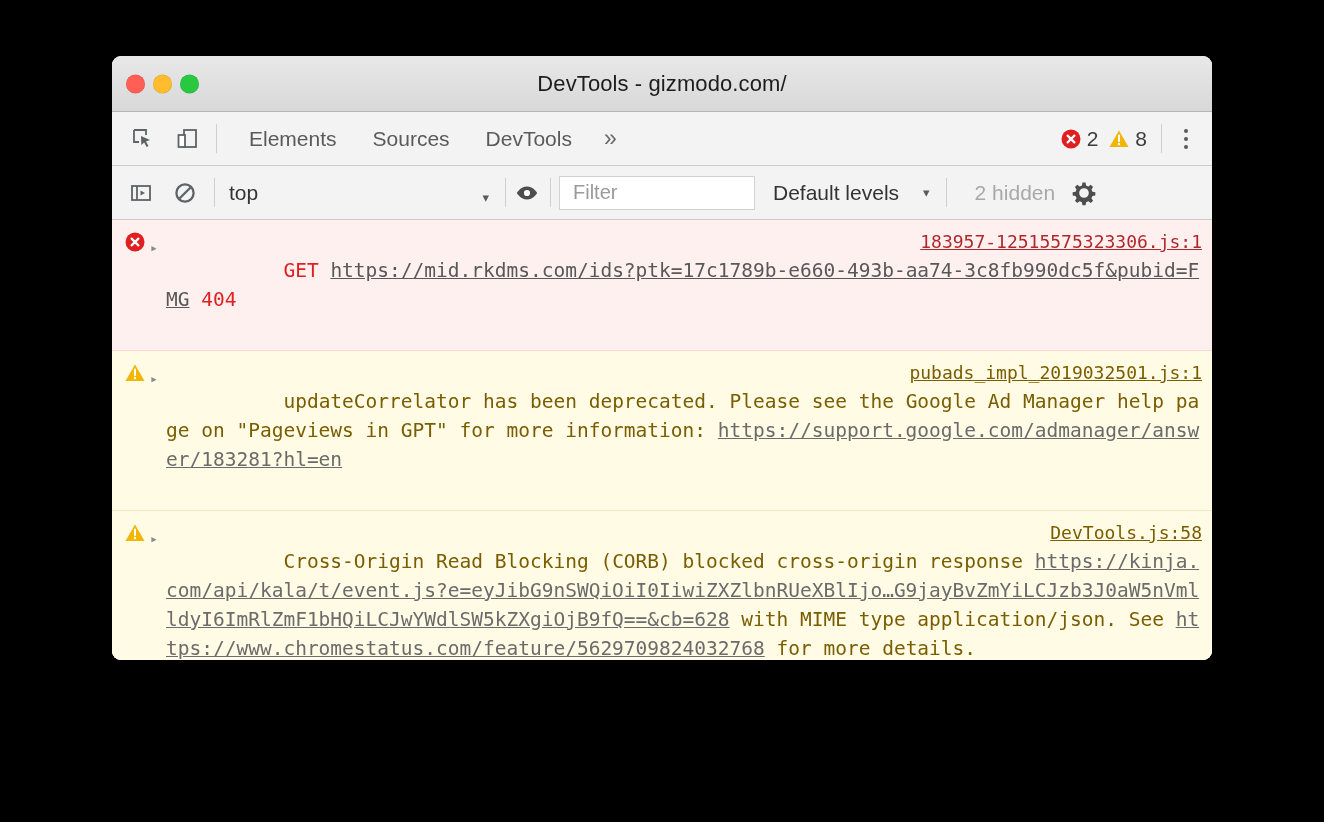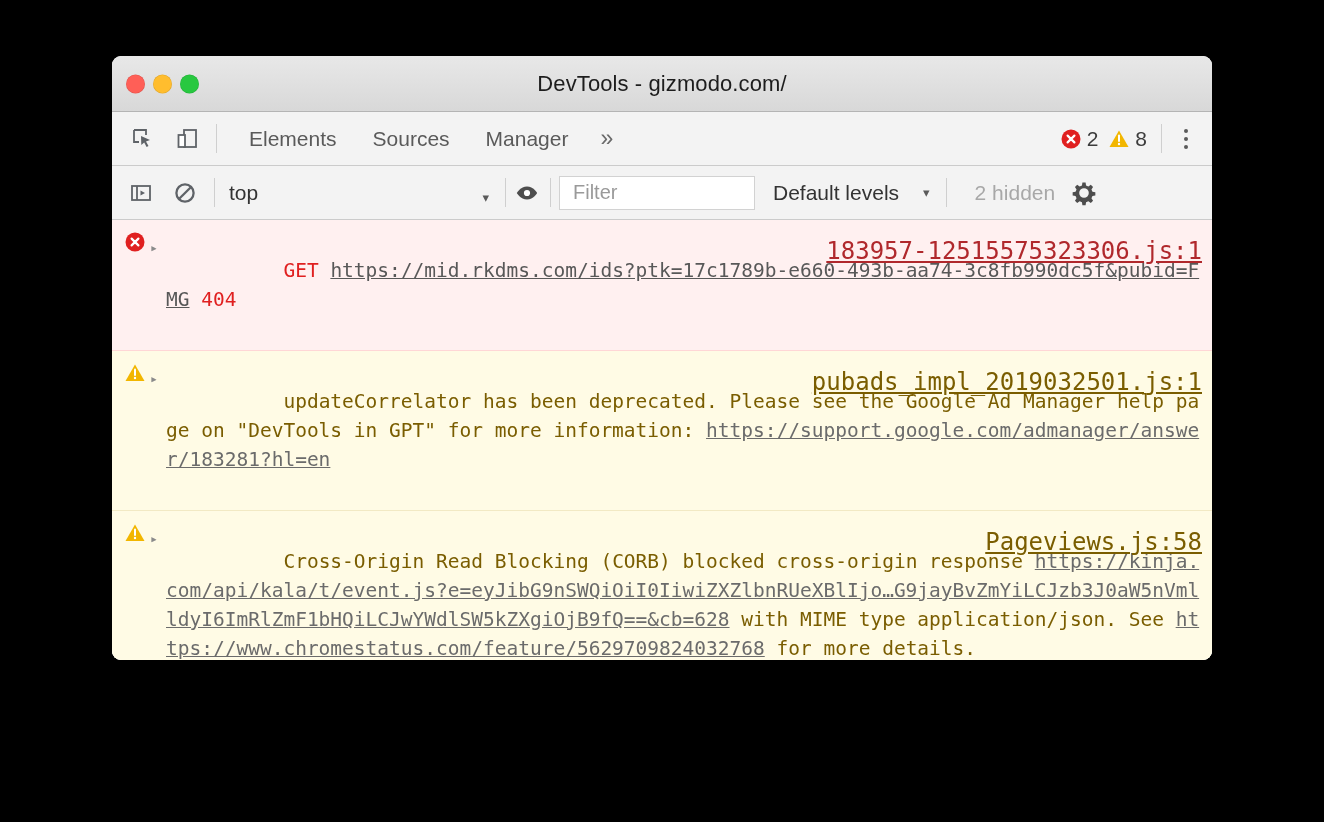--- a/index.html
+++ b/index.html
@@ -238,24 +238,23 @@
     word-break: break-all;
   }
   .msg.error .msg-body { color: #d93025; }
   .msg.warning .msg-body { color: #7a5d00; }
 
   .src-link {
     position: absolute;
     top: 0;
     right: 0;
     font-family: "DejaVu Sans Mono", monospace;
-    font-size: 24px;
+    font-size: 18px;
     text-decoration: underline;
     white-space: nowrap;
-    margin-top: 10px;
   }
   .msg.error .src-link { color: #b0282c; }
   .msg.warning .src-link { color: #7a5d00; }
 
   .m-line { white-space: pre-wrap; }
   .m-first { padding-right: 300px; }
   .lnk {
     text-decoration: underline;
   }
   .msg.error .lnk { color: #585858; }
@@ -291,21 +290,21 @@
         <svg width="24" height="24" viewBox="0 0 24 24">
           <rect x="9" y="3" width="12" height="17" fill="none" stroke="#5f6368" stroke-width="1.8"></rect>
           <rect x="3.5" y="8" width="6.5" height="12" fill="#ffffff" stroke="#5f6368" stroke-width="1.8"></rect>
         </svg>
       </div>
     </div>
     <div class="vsep"></div>
     <div class="tabs">
       <div class="tab">Elements</div>
       <div class="tab">Sources</div>
-      <div class="tab">Manager</div>
+      <div class="tab">DevTools</div>
       <div class="tab more">»</div>
     </div>
     <div class="tb-right">
       <div class="badge">
         <svg width="22" height="22" viewBox="0 0 22 22">
           <circle cx="11" cy="11" r="9.5" fill="#e02020"></circle>
           <path d="M7.6 7.6 L14.4 14.4 M14.4 7.6 L7.6 14.4" stroke="#ffffff" stroke-width="2.2" stroke-linecap="round"></path>
         </svg>
         <span>2</span>
       </div>
@@ -390,36 +389,36 @@
         <svg width="22" height="22" viewBox="0 0 22 22">
           <path d="M11 2.5 L20.5 19 L1.5 19 Z" fill="#f2b600"></path>
           <path d="M11 7.5 V13" stroke="#ffffff" stroke-width="2" stroke-linecap="round"></path>
           <circle cx="11" cy="16" r="1.2" fill="#ffffff"></circle>
         </svg>
       </div>
       <div class="msg-arrow">▸</div>
       <div class="msg-body">
         <span class="src-link">pubads_impl_2019032501.js:1</span>
         <span class="m-line m-first">
-          <span class="warn-txt">updateCorrelator has been deprecated. Please see the Google Ad Manager help page on "DevTools in GPT" for more information: </span><span class="lnk">https://support.google.com/admanager/answer/183281?hl=en</span>
+          <span class="warn-txt">updateCorrelator has been deprecated. Please see the Google Ad Manager help page on "Pageviews in GPT" for more information: </span><span class="lnk">https://support.google.com/admanager/answer/183281?hl=en</span>
         </span>
       </div>
     </div>
 
     <div class="msg warning">
       <div class="msg-icon">
         <svg width="22" height="22" viewBox="0 0 22 22">
           <path d="M11 2.5 L20.5 19 L1.5 19 Z" fill="#f2b600"></path>
           <path d="M11 7.5 V13" stroke="#ffffff" stroke-width="2" stroke-linecap="round"></path>
           <circle cx="11" cy="16" r="1.2" fill="#ffffff"></circle>
         </svg>
       </div>
       <div class="msg-arrow">▸</div>
       <div class="msg-body">
-        <span class="src-link">Pageviews.js:58</span>
+        <span class="src-link">DevTools.js:58</span>
         <span class="m-line m-first">
           <span class="warn-txt">Cross-Origin Read Blocking (CORB) blocked cross-origin response </span><span class="lnk">https://kinja.com/api/kala/t/event.js?e=eyJibG9nSWQiOiI0IiwiZXZlbnRUeXBlIjo…G9jayBvZmYiLCJzb3J0aW5nVmlldyI6ImRlZmF1bHQiLCJwYWdlSW5kZXgiOjB9fQ==&amp;cb=628</span><span class="warn-txt"> with MIME type application/json. See </span><span class="lnk">https://www.chromestatus.com/feature/5629709824032768</span><span class="warn-txt"> for more details.</span>
         </span>
       </div>
     </div>
 
   </div>
 </div>
 
 </body></html>

